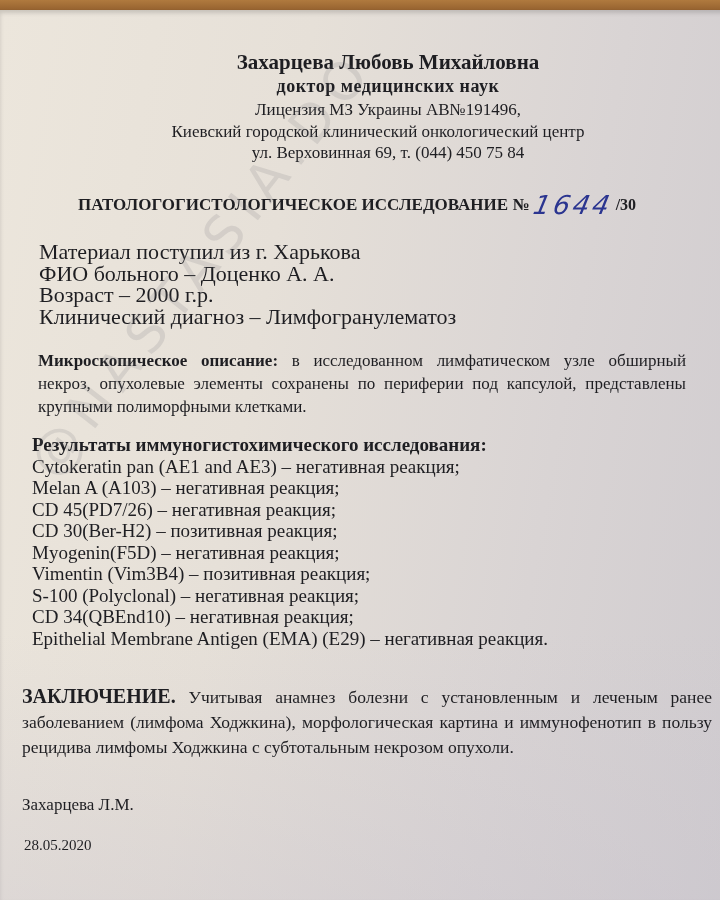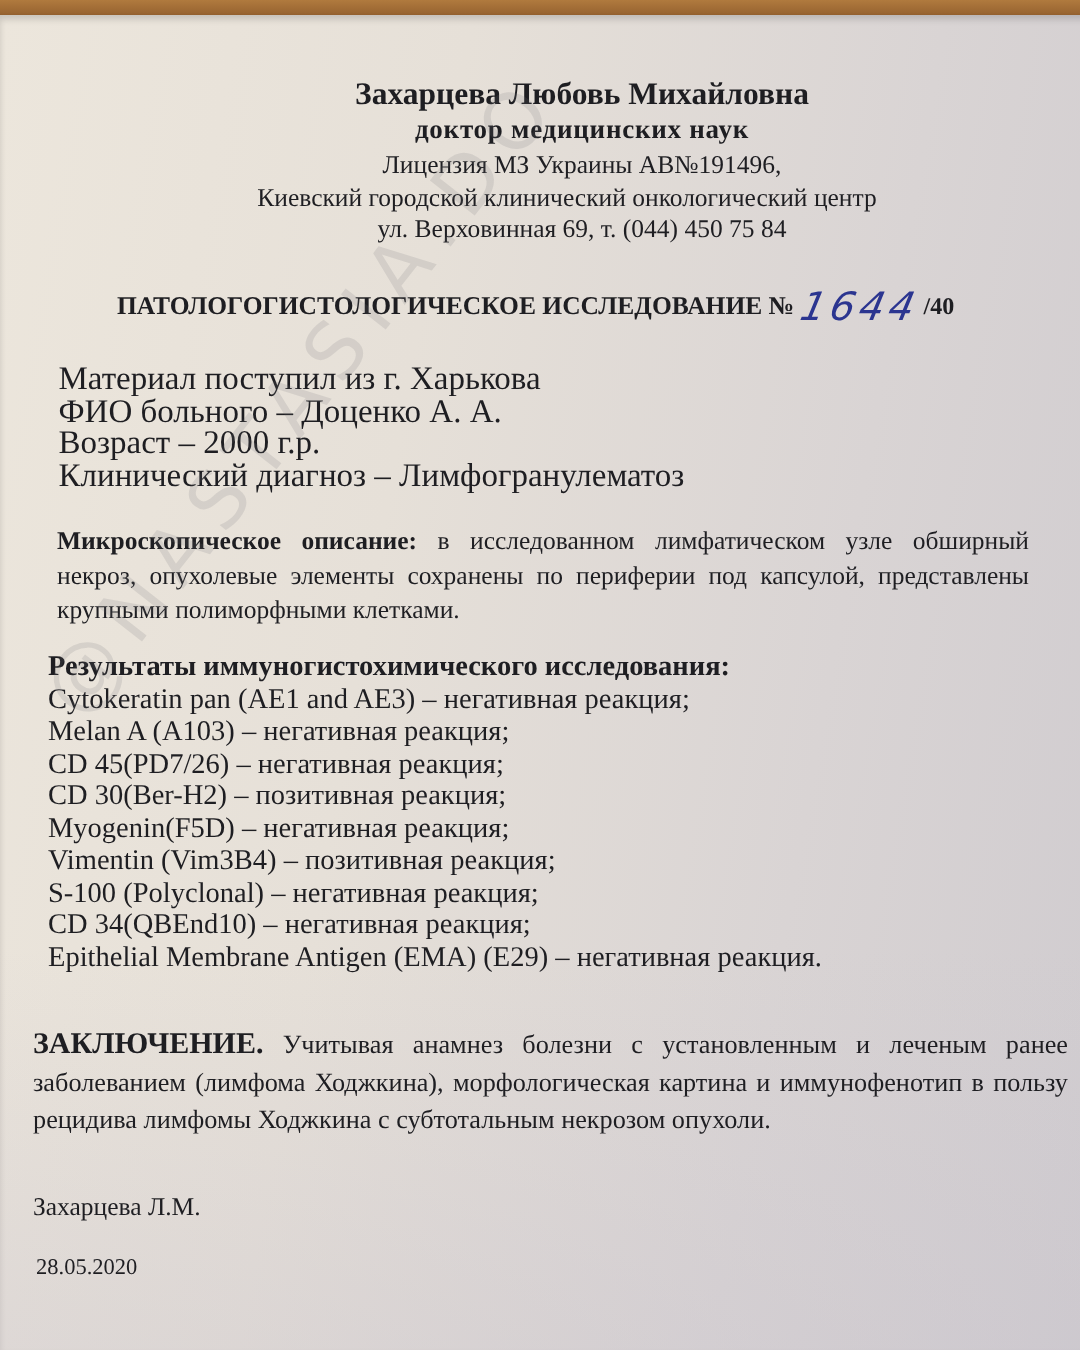--- a/index.html
+++ b/index.html
@@ -78,21 +78,21 @@
 <div class="paper">
   <div class="shade"></div>
 
   <div class="header h-name">Захарцева Любовь Михайловна</div>
   <div class="header h-deg">доктор медицинских наук</div>
   <div class="header h-lic">Лицензия МЗ Украины АВ№191496,</div>
   <div class="header h-org">Киевский городской клинический онкологический центр</div>
   <div class="header h-addr">ул. Верховинная 69, т. (044) 450 75 84</div>
 
   <div class="title">
-    <span>ПАТОЛОГОГИСТОЛОГИЧЕСКОЕ ИССЛЕДОВАНИЕ №</span><span class="num">1644</span><span class="suffix">/40</span>
+    <span>ПАТОЛОГОГИСТОЛОГИЧЕСКОЕ ИССЛЕДОВАНИЕ №</span><span class="num">1644</span><span class="suffix">/30</span>
   </div>
 
   <div class="meta">
     <div>Материал поступил из г. Харькова</div>
     <div>ФИО больного –  Доценко А. А.</div>
     <div>Возраст – 2000 г.р.</div>
     <div>Клинический диагноз –  Лимфогранулематоз</div>
   </div>
 
   <div class="para micro"><b>Микроскопическое описание:</b><span> в исследованном лимфатическом узле обширный некроз, опухолевые элементы сохранены по периферии под капсулой, представлены крупными полиморфными клетками.</span></div>

